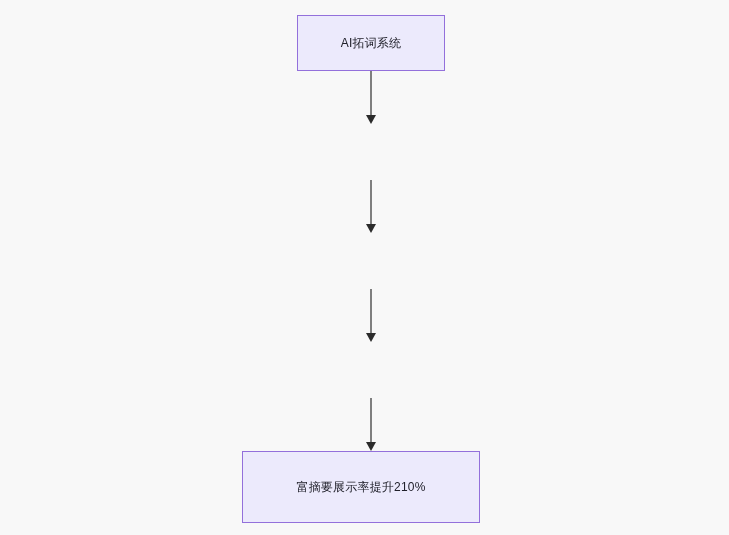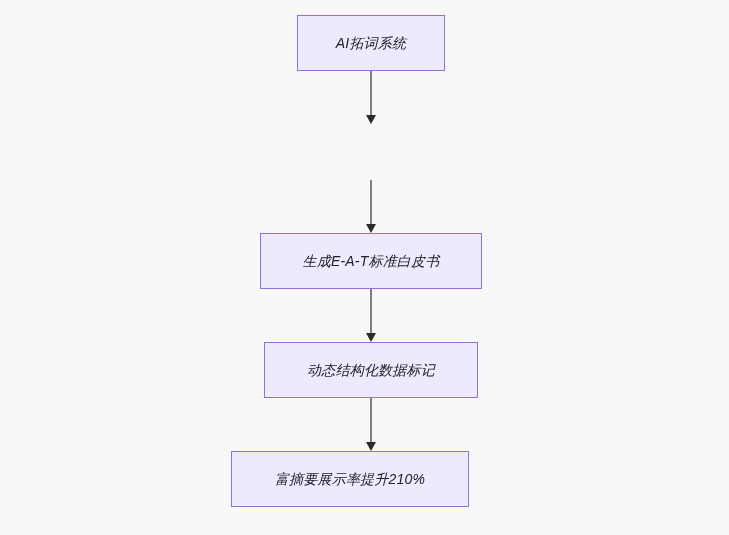--- a/index.html
+++ b/index.html
@@ -23,25 +23,24 @@
     box-sizing: border-box;
     background: #eceafc;
     border: 1.6px solid #9370db;
     display: flex;
     align-items: center;
     justify-content: center;
     transform: translateX(-50%);
   }
   .node-label {
     color: #20202a;
-    font-size: 14px;
+    font-size: 12px;
     line-height: 1;
     letter-spacing: 0.2px;
     white-space: nowrap;
-    font-style: italic;
   }
   .edge {
     position: absolute;
     transform: translateX(-50%);
     pointer-events: none;
   }
   .edge-line {
     position: absolute;
     left: 50%;
     top: 0;
@@ -77,22 +76,16 @@
       <div class="edge-line" style="height: 44px; background: rgb(127, 127, 127);"></div>
       <div class="edge-arrowhead" style="border-top-color: rgb(43, 43, 43);"></div>
     </div>
     <div class="edge" style="left: 371px; top: 398px; width: 12px; height: 53px;">
       <div class="edge-line" style="height: 44px; background: rgb(127, 127, 127);"></div>
       <div class="edge-arrowhead" style="border-top-color: rgb(43, 43, 43);"></div>
     </div>
     <div class="node-box" style="left: 371px; top: 15px; width: 148px; height: 56px; background: rgb(236, 234, 252); border-color: rgb(147, 112, 219);">
       <span class="node-label" style="color: rgb(32, 32, 42);">AI拓词系统</span>
     </div>
-    <div class="node-box" style="left: 371px; top: 233px; width: 222px; height: 56px; background: rgb(236, 234, 252); border-color: rgb(147, 112, 219);">
-      <span class="node-label" style="color: rgb(32, 32, 42);">生成E-A-T标准白皮书</span>
-    </div>
-    <div class="node-box" style="left: 371px; top: 342px; width: 214px; height: 56px; background: rgb(236, 234, 252); border-color: rgb(147, 112, 219);">
-      <span class="node-label" style="color: rgb(32, 32, 42);">动态结构化数据标记</span>
-    </div>
-    <div class="node-box" style="left: 350px; top: 451px; width: 238px; height: 56px; background: rgb(236, 234, 252); border-color: rgb(147, 112, 219);">
+    <div class="node-box" style="left: 361px; top: 451px; width: 238px; height: 72px; background: rgb(236, 234, 252); border-color: rgb(147, 112, 219);">
       <span class="node-label" style="color: rgb(32, 32, 42);">富摘要展示率提升210%</span>
     </div>
   </div>
 
 </body></html>

